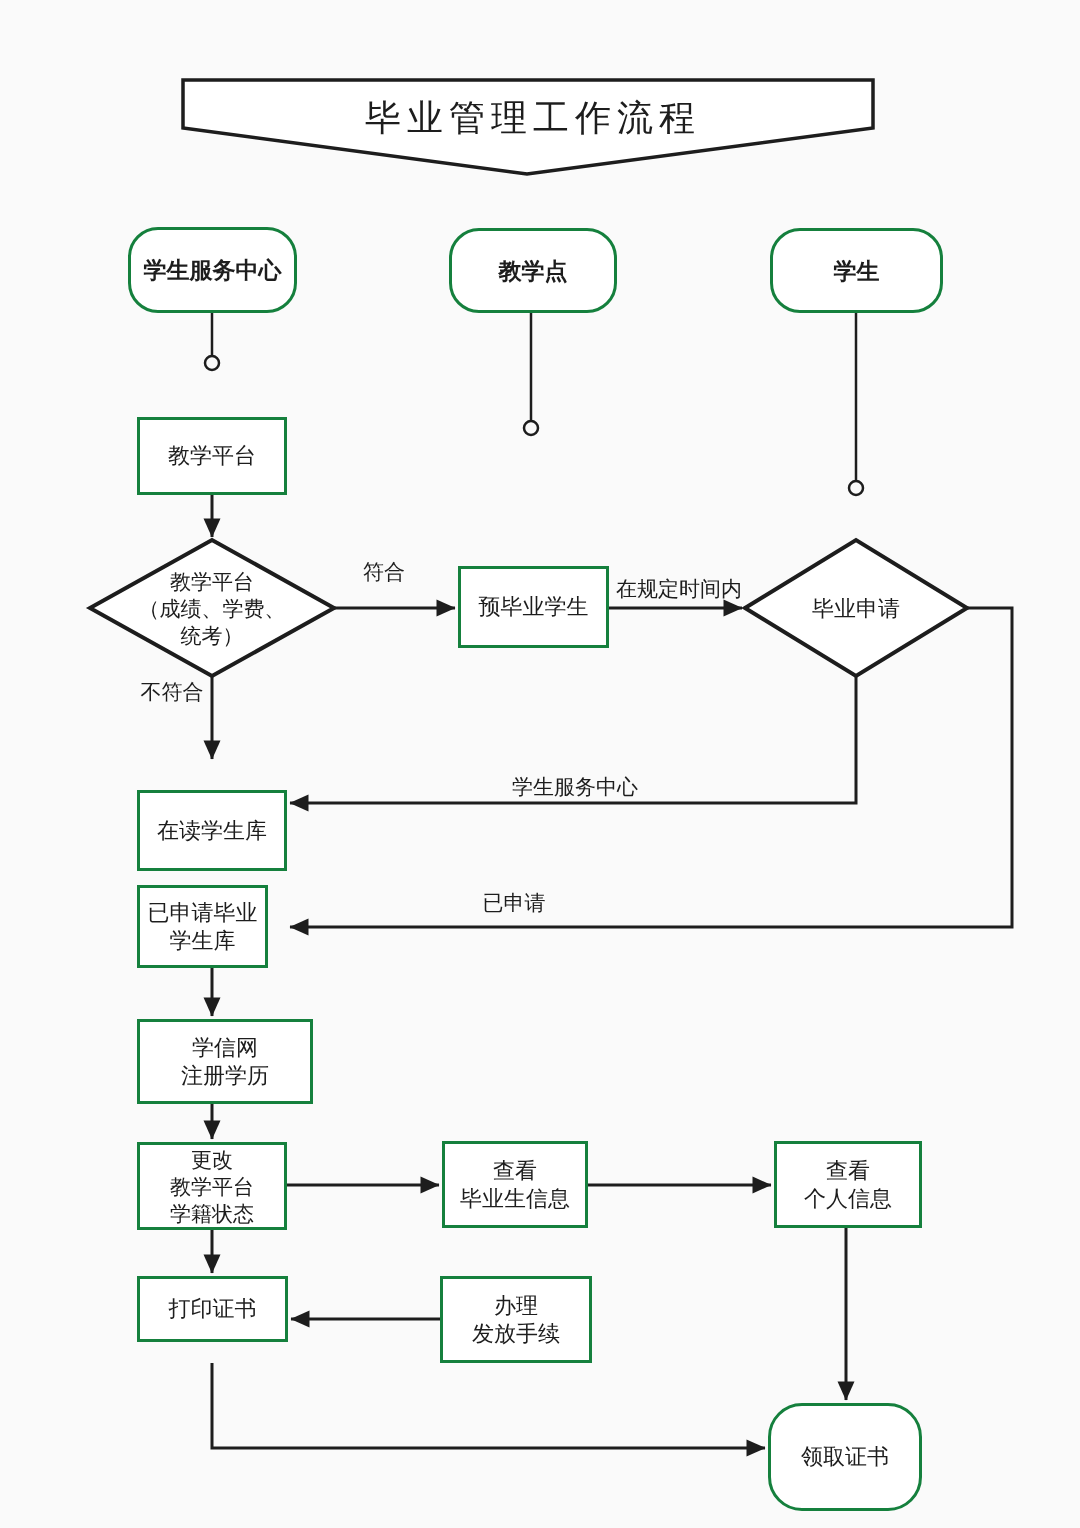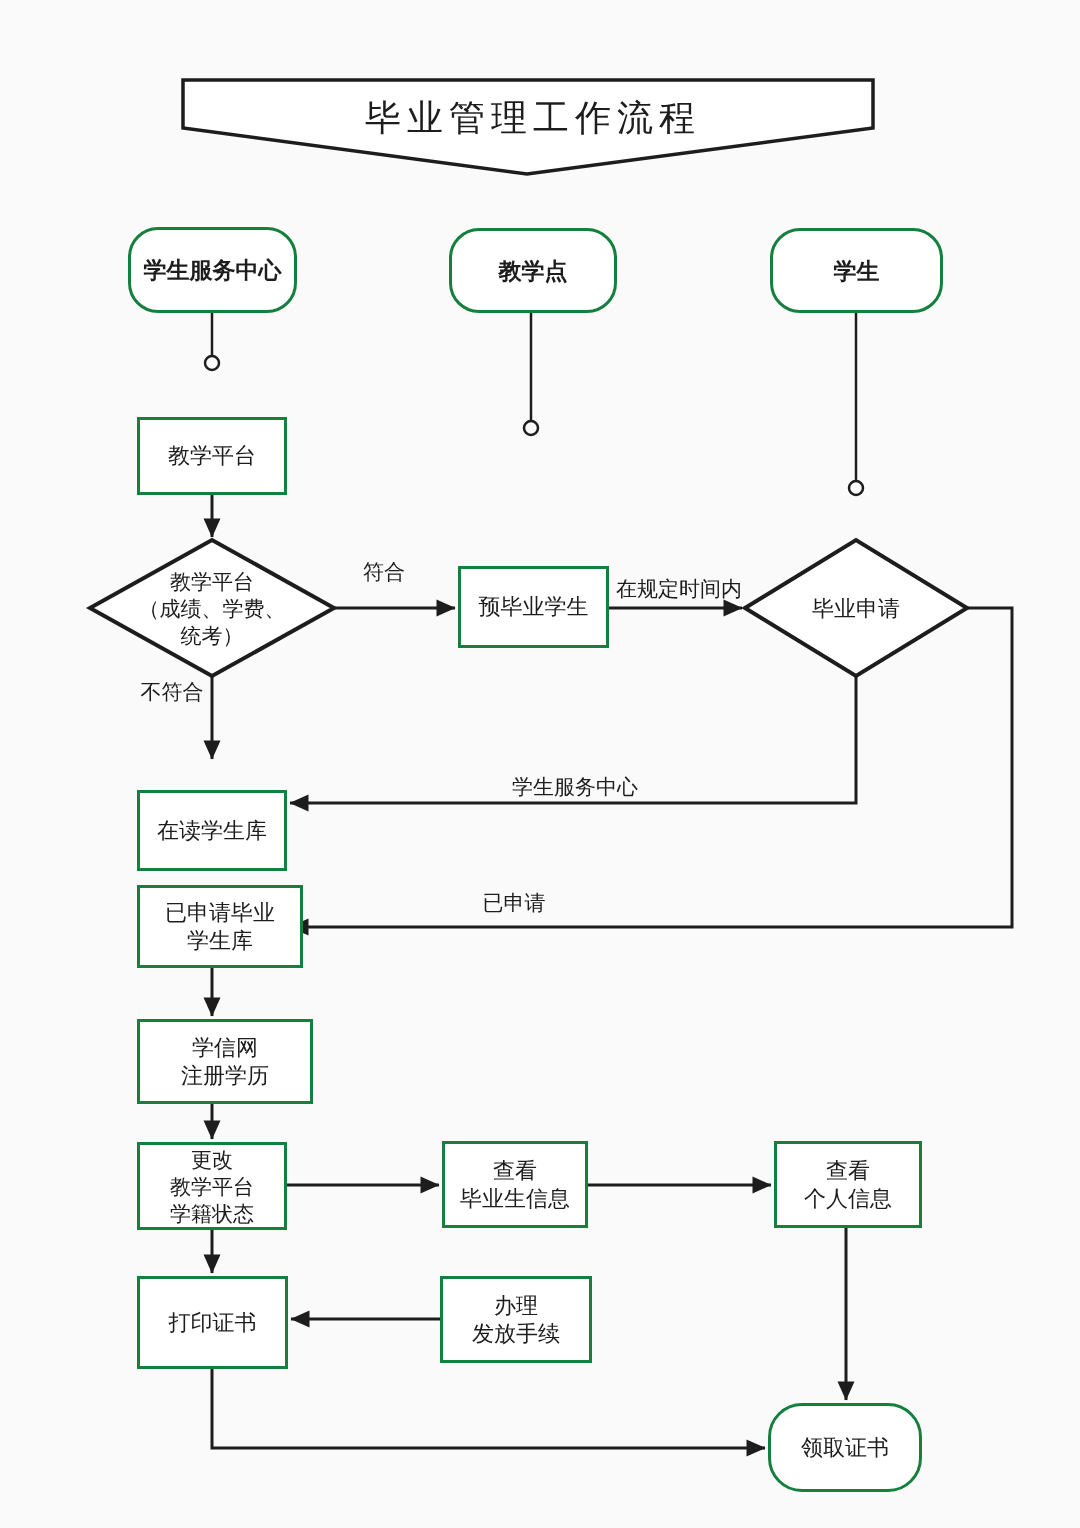--- a/index.html
+++ b/index.html
@@ -79,28 +79,28 @@
     letter-spacing: 6px;
   }
   
   #title-text            { left: 193px; top: 88px;  width: 680px; height: 60px; }
   #lane-service-center   { left: 128px; top: 227px; width: 169px; height: 86px; }
   #lane-teaching-point   { left: 449px; top: 228px; width: 168px; height: 85px; }
   #lane-student          { left: 770px; top: 228px; width: 173px; height: 85px; }
   #node-teaching-platform{ left: 137px; top: 417px; width: 150px; height: 78px; }
   #node-pre-graduates    { left: 458px; top: 566px; width: 151px; height: 82px; }
   #node-enrolled-db      { left: 137px; top: 762px; width: 150px; height: 81px; margin-top: 28px; }
-  #node-applied-db       { left: 137px; top: 885px; width: 166px; height: 83px; }
+  #node-applied-db       { left: 137px; top: 885px; width: 131px; height: 83px; }
   #node-xuexin-register  { left: 137px; top: 1019px; width: 176px; height: 85px; }
   #node-change-status    { left: 137px; top: 1142px; width: 150px; height: 88px; font-size: 21px; line-height: 27px; }
   #node-view-graduate    { left: 442px; top: 1141px; width: 146px; height: 87px; }
   #node-view-personal    { left: 774px; top: 1141px; width: 148px; height: 87px; }
-  #node-print-cert       { left: 137px; top: 1276px; width: 151px; height: 93px; }
+  #node-print-cert       { left: 137px; top: 1276px; width: 151px; height: 66px; }
   #node-issue-procedure  { left: 440px; top: 1276px; width: 152px; height: 87px; }
-  #node-receive-cert     { left: 768px; top: 1403px; width: 154px; height: 89px; border-radius: 34px; }
+  #node-receive-cert     { left: 768px; top: 1403px; width: 154px; height: 108px; border-radius: 34px; }
   #dtext-judgment        { left: 102px; top: 560px; width: 220px; height: 96px; }
   #dtext-apply           { left: 756px; top: 568px; width: 200px; height: 80px; font-size: 22px; }
   #label-qualified       { left: 384px; top: 572px; }
   #label-within-time     { left: 679px; top: 589px; }
   #label-not-qualified   { left: 172px; top: 692px; }
   #label-apply-postpone  { left: 575px; top: 787px; }
   #label-applied         { left: 514px; top: 903px; }
 </style>
 </head>
 <body>

